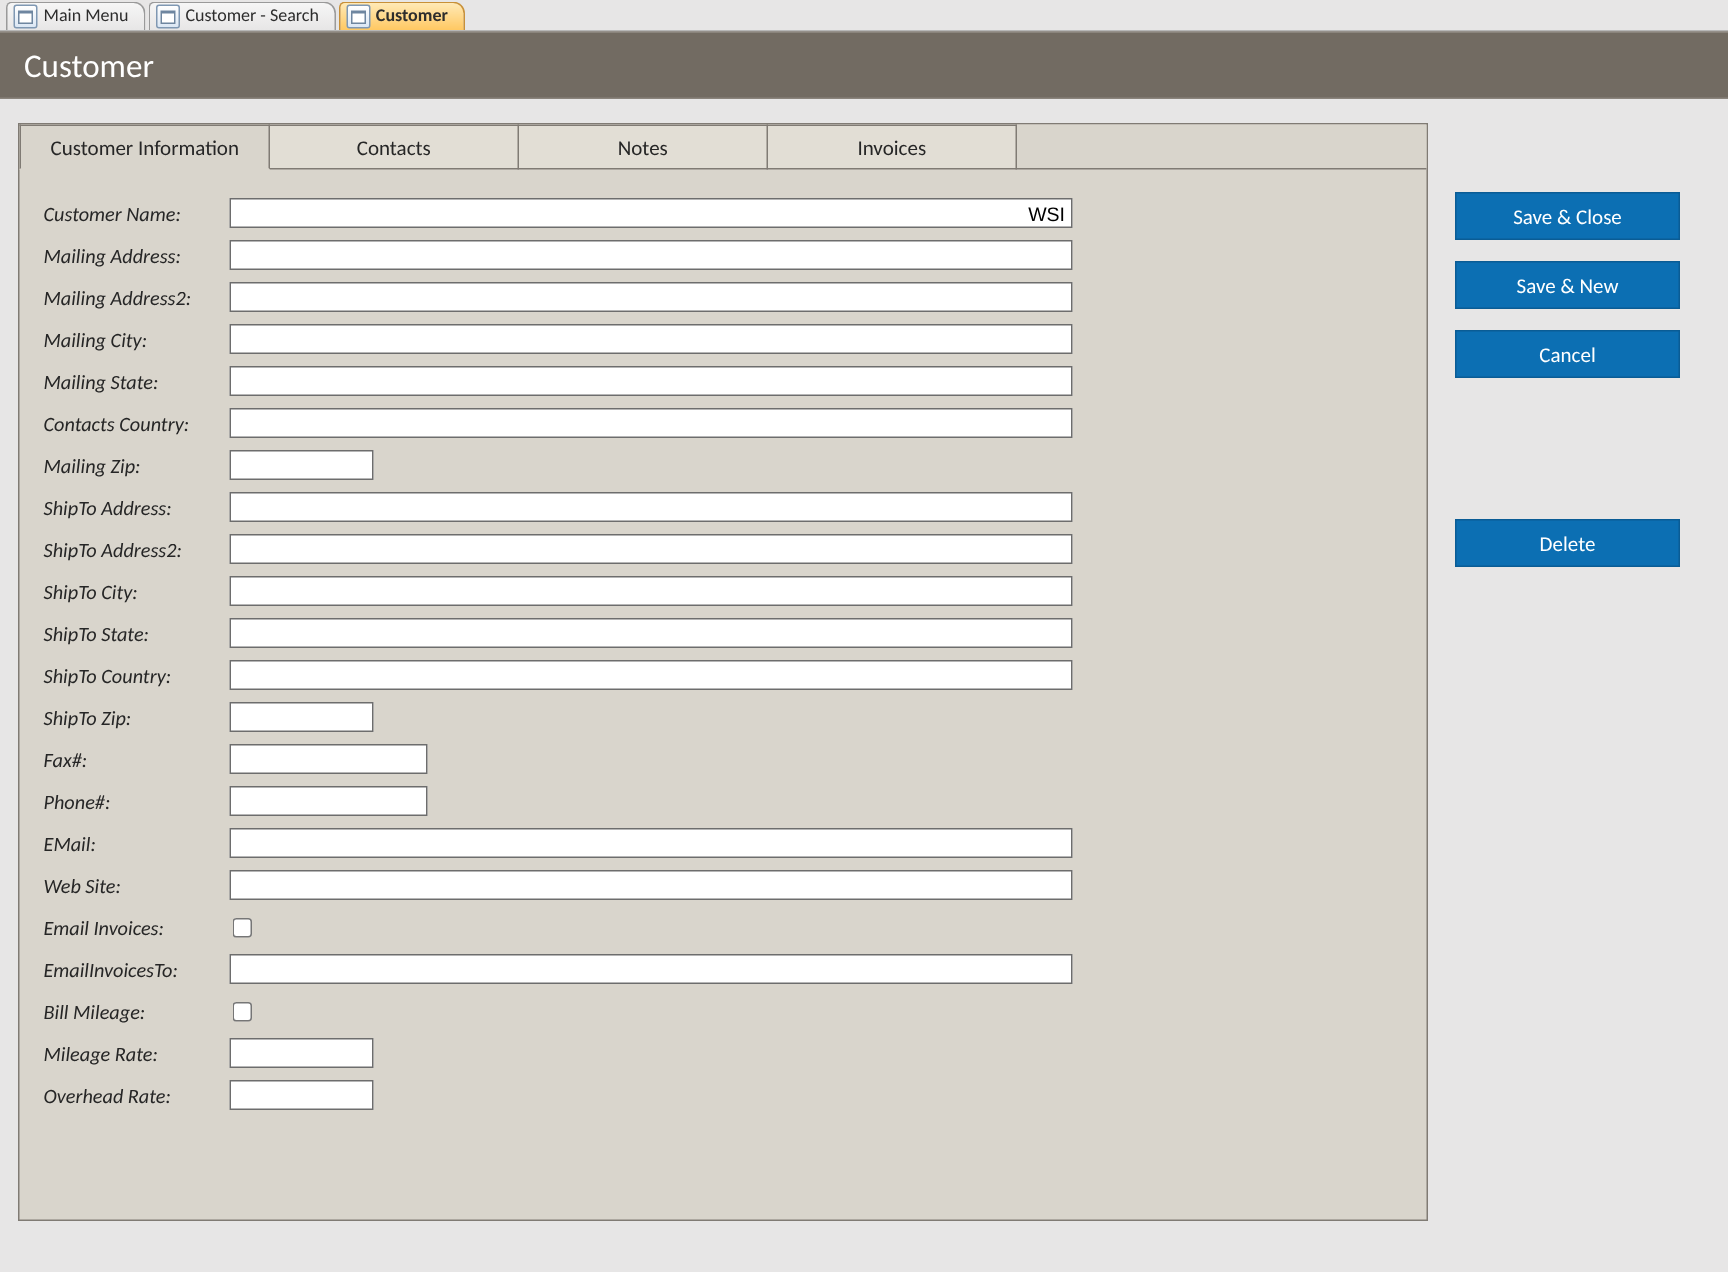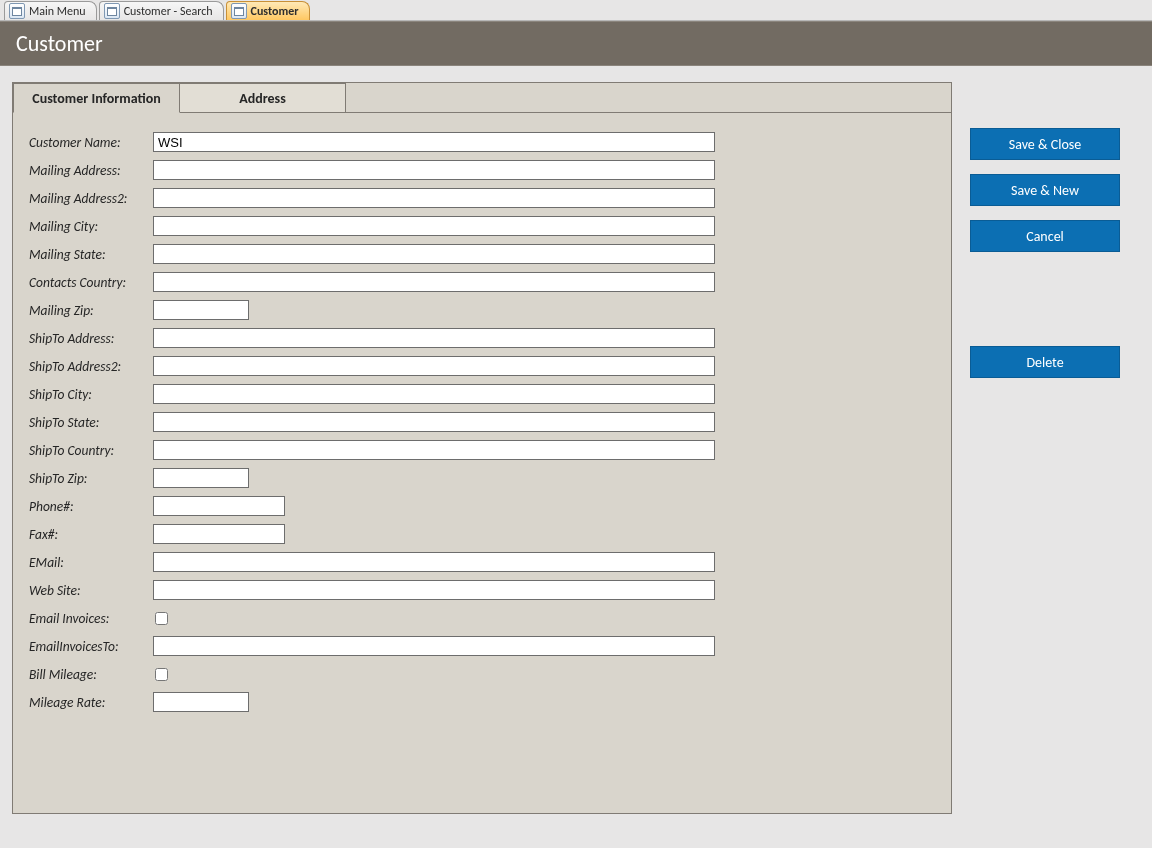--- a/index.html
+++ b/index.html
@@ -87,21 +87,20 @@
     background:#d9d5cc;
     border:1px solid #807b74;
     display:flex;
     flex-direction:column;
   }
   
   .form-tabs{
     display:flex;
     height:30px;
     background:#d9d5cc;
-    font-weight:bold;
   }
   .form-tab{
     width:165px;
     border:1px solid #807b74;
     border-bottom:1px solid #807b74;
     background:#e2ded5;
     color:#262626;
     font-size:14px;
     display:flex;
     align-items:center;
@@ -135,20 +134,21 @@
     color:#262626;
     font-style:italic;
   }
   .row input[type=text]{
     height:18px;
     border:1px solid #6d6d6d;
     background:#ffffff;
     font-size:13px;
     padding:0 4px;
     box-sizing:content-box;
+    text-align:right;
   }
   .w-long{width:552px;}
   .w-short{width:86px;}
   .w-med{width:122px;}
   .row input[type=checkbox]{
     width:13px;height:13px;margin:0 0 0 2px;
   }
 
   
   .side-buttons{
@@ -189,21 +189,23 @@
   </div>
 </div>
 
 <div class="header-bar">Customer</div>
 
 <div class="work">
 
   <div class="form-panel">
     <div class="form-tabs">
       <div class="form-tab active">Customer Information</div>
-      <div class="form-tab">Address</div>
+      <div class="form-tab">Contacts</div>
+      <div class="form-tab">Notes</div>
+      <div class="form-tab">Invoices</div>
       <div class="form-tabs-tail"></div>
     </div>
 
     <div class="form-body">
 
       <div class="row">
           <label>Customer Name:</label>
         <input type="text" class="w-long" value="WSI" style="">
         </div>
 
@@ -261,30 +263,30 @@
           <label>ShipTo Country:</label>
         <input type="text" class="w-long" value="" style="">
         </div>
 
       <div class="row">
           <label>ShipTo Zip:</label>
         <input type="text" class="w-short" value="" style="">
         </div>
 
       <div class="row">
+          <label>Fax#:</label>
+        <input type="text" class="w-med" value="" style="">
+        </div>
+
+      <div class="row">
           <label>Phone#:</label>
         <input type="text" class="w-med" value="" style="">
         </div>
 
       <div class="row">
-          <label>Fax#:</label>
-        <input type="text" class="w-med" value="" style="">
-        </div>
-
-      <div class="row">
           <label>EMail:</label>
         <input type="text" class="w-long" value="" style="">
         </div>
 
       <div class="row">
           <label>Web Site:</label>
         <input type="text" class="w-long" value="" style="">
         </div>
 
       <div class="row">
@@ -300,20 +302,24 @@
       <div class="row">
           <label>Bill Mileage:</label>
         <input type="checkbox" style="">
         </div>
 
       <div class="row">
           <label>Mileage Rate:</label>
         <input type="text" class="w-short" value="" style="">
         </div>
 
+      <div class="row">
+          <label>Overhead Rate:</label>
+        <input type="text" class="w-short" value="" style="">
+        </div>
 
     </div>
   </div>
 
   <div class="side-buttons">
     <div class="btn">Save &amp; Close</div>
     <div class="btn">Save &amp; New</div>
     <div class="btn">Cancel</div>
     <div class="spacer"></div>
     <div class="btn">Delete</div>

